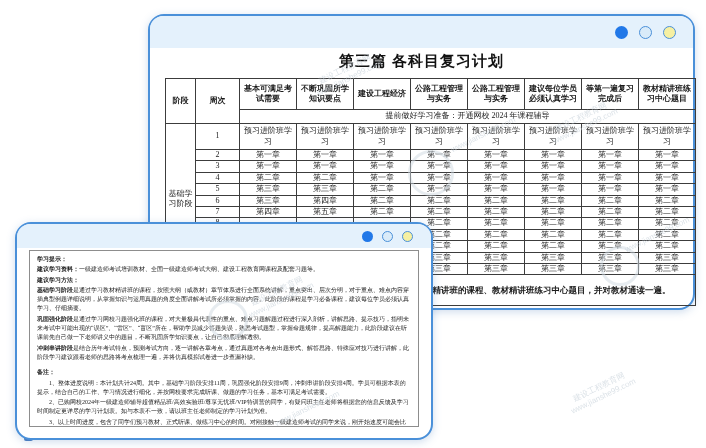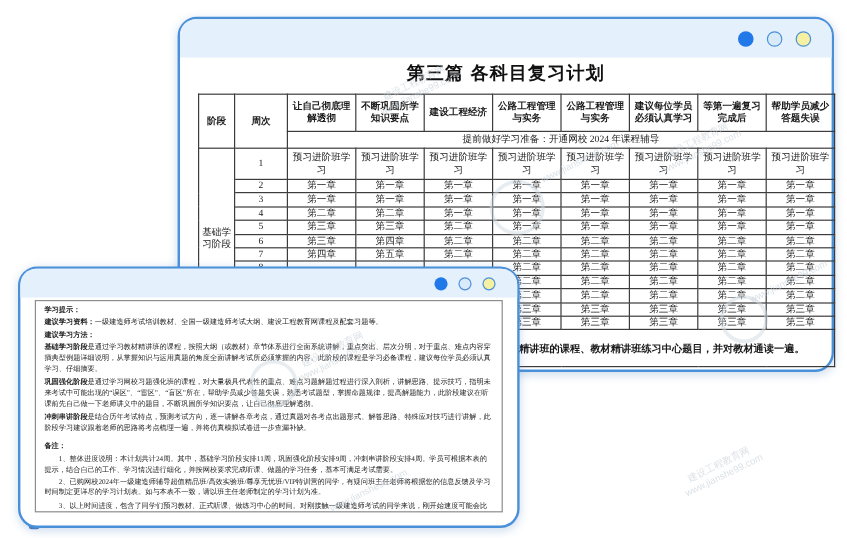--- a/index.html
+++ b/index.html
@@ -70,28 +70,28 @@
         <col style="width:57px">
       <col style="width:57px">
         <col style="width:57px">
         <col style="width:57px">
         <col style="width:57px">
     </colgroup>
     <thead>
       <tr>
         <th rowspan="2">阶段</th>
         <th rowspan="2">周次</th>
-        <th>让自己彻底理解透彻</th>
+        <th>基本可满足考试需要</th>
         <th>不断巩固所学知识要点</th>
         <th>建设工程经济</th>
         <th>公路工程管理与实务</th>
         <th>公路工程管理与实务</th>
         <th>建议每位学员必须认真学习</th>
         <th>等第一遍复习完成后</th>
-        <th>帮助学员减少答题失误</th>
+        <th>教材精讲班练习中心题目</th>
       </tr>
       <tr class="prep">
         <td colspan="8">提前做好学习准备：开通网校 2024 年课程辅导</td>
       </tr>
     </thead>
     <tbody class="weeks">
         <tr class="tall">
           <td rowspan="12" class="stage-cell">基础学习阶段</td>
           <td>1</td>
           <td>预习进阶班学习</td>

